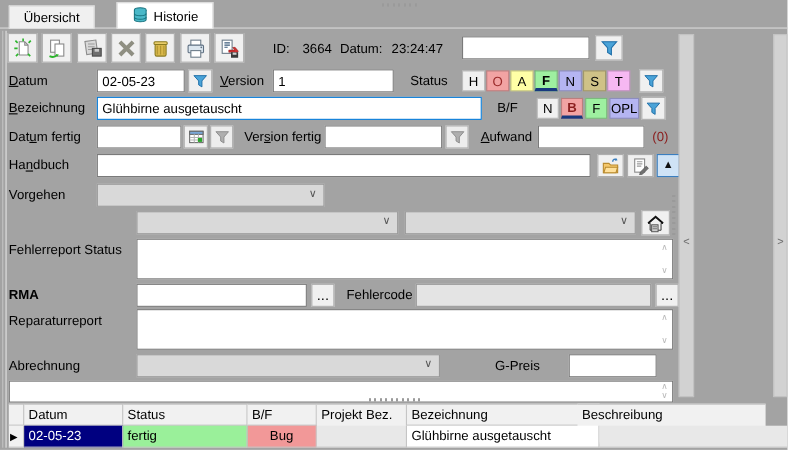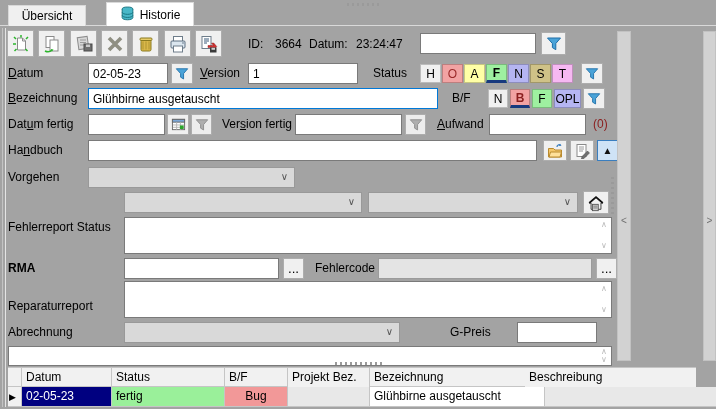--- a/index.html
+++ b/index.html
@@ -277,21 +277,21 @@
   <input class="txt" style="left: 124px; top: 258px; width: 155px; height: 21px;" value="">
   <button class="btn" style="left:283px;top:258px;width:21px;height:21px;">
     <span style="line-height:6px;">...</span>
   </button>
   <span class="lbl" style="left:315px;top:261px;">Fehlercode</span>
   <input class="txt dis" disabled="" style="left: 378px; top: 258px; width: 214px; height: 21px;" value="">
   <button class="btn" style="left:596px;top:258px;width:21px;height:21px;">
     <span style="line-height:6px;">...</span>
   </button>
 
-  <span class="lbl" style="left:8px;top:299px;">Reparaturreport</span>
+  <span class="lbl" style="left:8px;top:284px;">Reparaturreport</span>
   <div class="ta" style="left:124px;top:281px;width:488px;height:37px;">
     <span></span>
     <span class="sc" style="top:3px;">∧</span>
     <span class="sc" style="bottom:3px;">∨</span>
   </div>
 
   <span class="lbl" style="left:8px;top:325px;">Abrechnung</span>
   <div class="combo" style="left:124px;top:322px;width:276px;height:21px;">
     <span></span>
     <span class="chev">∨</span>

